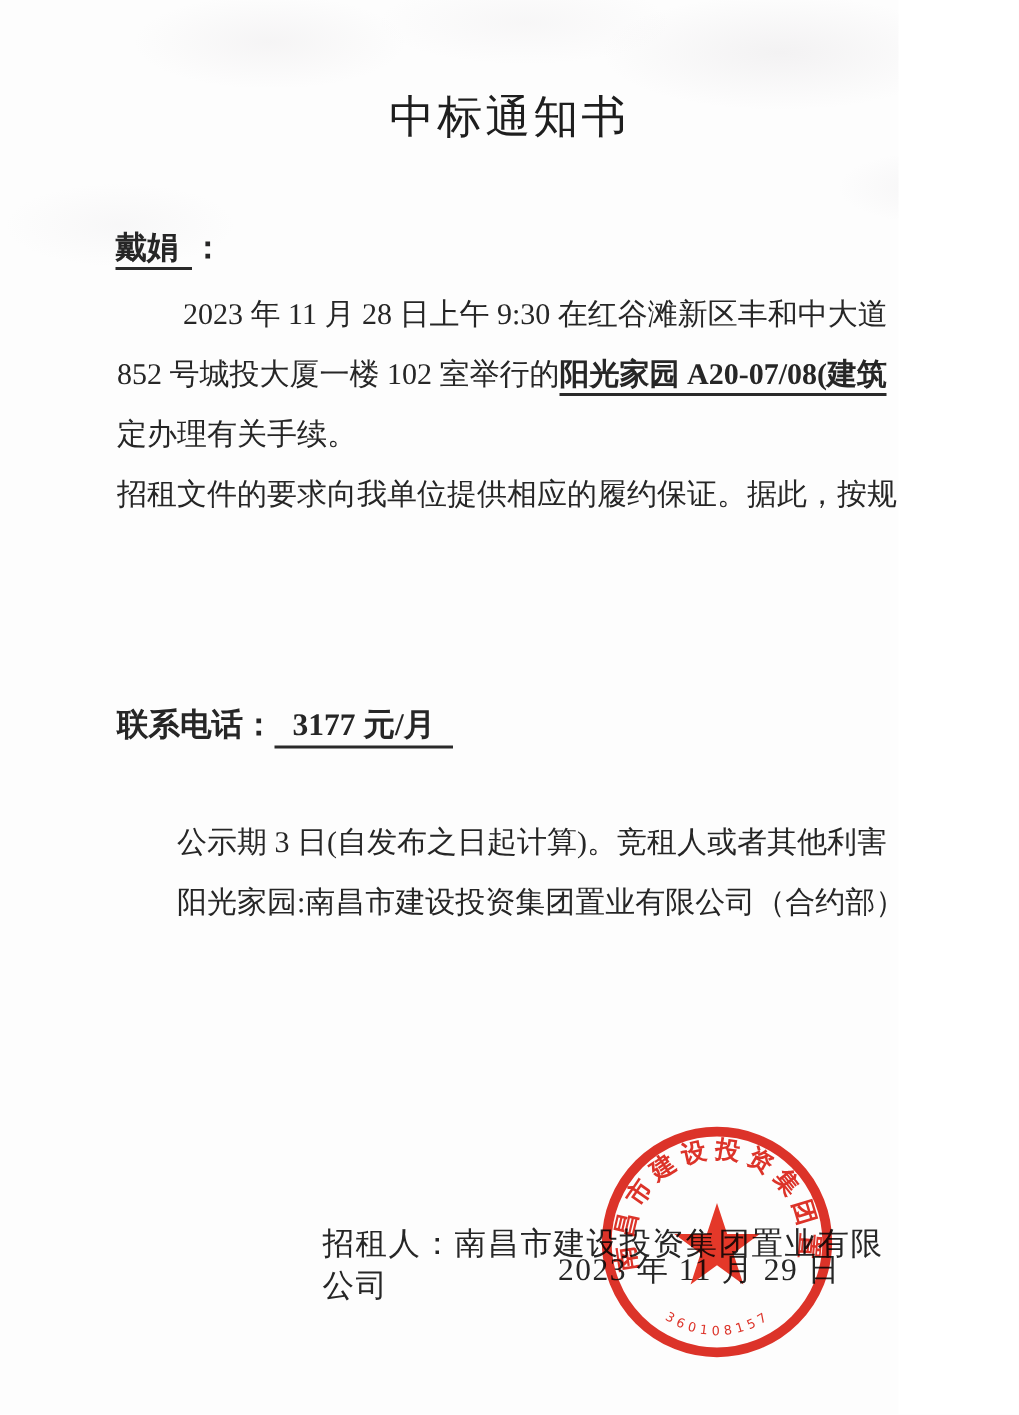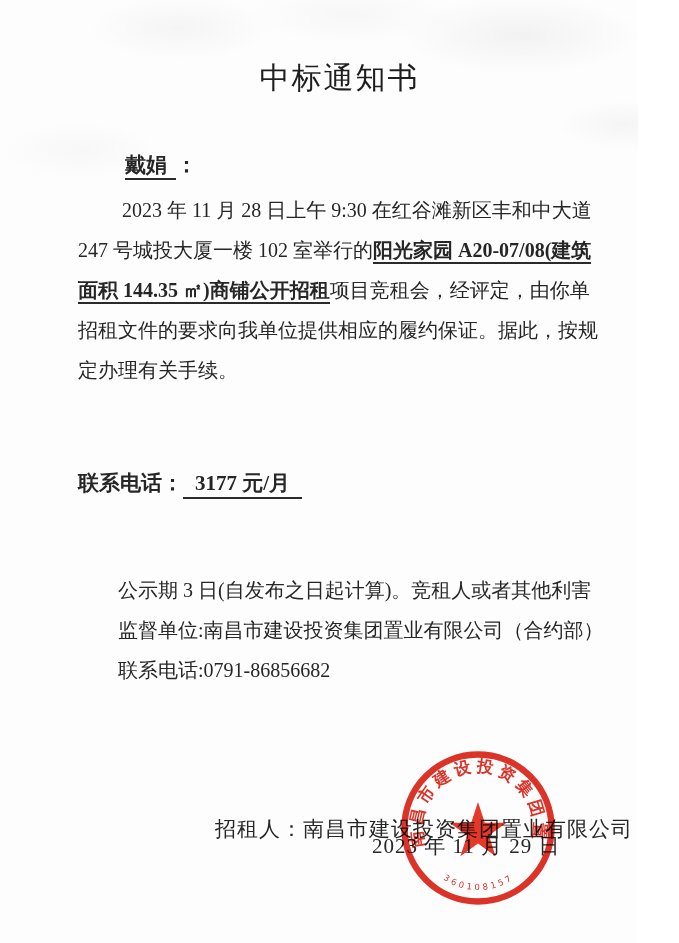--- a/index.html
+++ b/index.html
@@ -9,36 +9,34 @@
     overflow:hidden;
     font-family:"Liberation Serif","DejaVu Serif",serif;
     color:#262626;
     background:
       radial-gradient(ellipse 130px 45px at 180px 28px, rgba(178,170,176,0.10), transparent 70%),
       radial-gradient(ellipse 170px 55px at 520px 35px, rgba(170,162,170,0.12), transparent 70%),
       radial-gradient(ellipse 95px 35px at 625px 125px, rgba(178,172,180,0.10), transparent 70%),
       radial-gradient(ellipse 110px 40px at 80px 150px, rgba(185,180,186,0.08), transparent 70%),
       radial-gradient(ellipse 140px 40px at 350px 15px, rgba(180,172,178,0.08), transparent 70%),
       #fdfdfd;
-    padding-left: 39px;
   }
   .title{
     position:absolute;left:0;top:58px;width:679px;
     text-align:center;
     font-size:30px;letter-spacing:2px;
     color:#1e1e1e;
   }
   .addressee{
     position:absolute;left:77px;top:151px;
     font-size:21px;font-weight:bold;
   }
   .addressee .name{
     border-bottom:2px solid #2a2a2a;
     padding:0 9px 1px 0;
-    margin-left:48px;
   }
   .body1{
     position:absolute;left:78px;top:190px;width:540px;
     font-size:20px;line-height:40px;
   }
   .body1 .indent{padding-left:44px;}
   .bu{
     font-weight:bold;
     border-bottom:2px solid #2a2a2a;
     padding-bottom:1px;
@@ -46,21 +44,21 @@
   }
   .result{
     position:absolute;left:78px;top:469px;
     font-size:21px;font-weight:bold;
   }
   .result .value{
     border-bottom:2px solid #2a2a2a;
     padding:0 12px 2px 12px;
   }
   .body2{
-    position:absolute;left:78px;top:570px;width:540px;
+    position:absolute;left:78px;top:542px;width:540px;
     font-size:20px;line-height:40px;
   }
   .body2 .indent{padding-left:40px;}
   .lessor-line{
     position:absolute;left:215px;top:815px;
     font-size:21px;letter-spacing:1px;font-family:Liberation Serif, serif;
   }
   .date-line{
     position:absolute;left:372px;top:832px;
     font-size:21px;letter-spacing:1px;
@@ -77,32 +75,30 @@
 <body>
 
 <div class="page">
 
   <div class="title">中标通知书</div>
 
   <div class="addressee"><span class="name">戴娟</span><span>：</span></div>
 
   <div class="body1">
     <div class="indent"><span>2023 年 11 月 28 日上午 9:30 在红谷滩新区丰和中大道</span></div>
-    <div><span>247 号城投大厦一楼 102 室举行的</span><span class="bu">阳光家园 A20-07/08(建筑</span></div>
-    <div><span class="bu">面积 144.35 ㎡)商铺公开招租</span><span>项目竞租会，经评定，由你单</span></div>
+    <div><span>852 号城投大厦一楼 102 室举行的</span><span class="bu">阳光家园 A20-07/08(建筑</span></div>
+    <div><span>定办理有关手续。</span></div>
     <div><span>招租文件的要求向我单位提供相应的履约保证。据此，按规</span></div>
-    <div><span>定办理有关手续。</span></div>
   </div>
 
   <div class="result"><span>联系电话：</span><span class="value">3177 元/月</span></div>
 
   <div class="body2">
     <div class="indent"><span>公示期 3 日(自发布之日起计算)。竞租人或者其他利害</span></div>
-    <div class="indent"><span>监督单位:南昌市建设投资集团置业有限公司（合约部）</span></div>
-    <div class="indent"><span>联系电话:0791-86856682</span></div>
+    <div class="indent"><span>阳光家园:南昌市建设投资集团置业有限公司（合约部）</span></div>
   </div>
 
   <div class="lessor-line">招租人：南昌市建设投资集团置业有限公司</div>
   <div class="date-line">2023 年 11 月 29 日</div>
 
   <div class="seal">
     <svg viewBox="0 0 160 160" xmlns="http://www.w3.org/2000/svg">
       <circle cx="80" cy="80" r="73.5" fill="none" stroke="#dc2318" stroke-width="6.5"></circle>
       <defs>
         <path id="ringPath" d="M 27.4 99.2 A 56 56 0 1 1 132.6 99.2" fill="none"></path>

